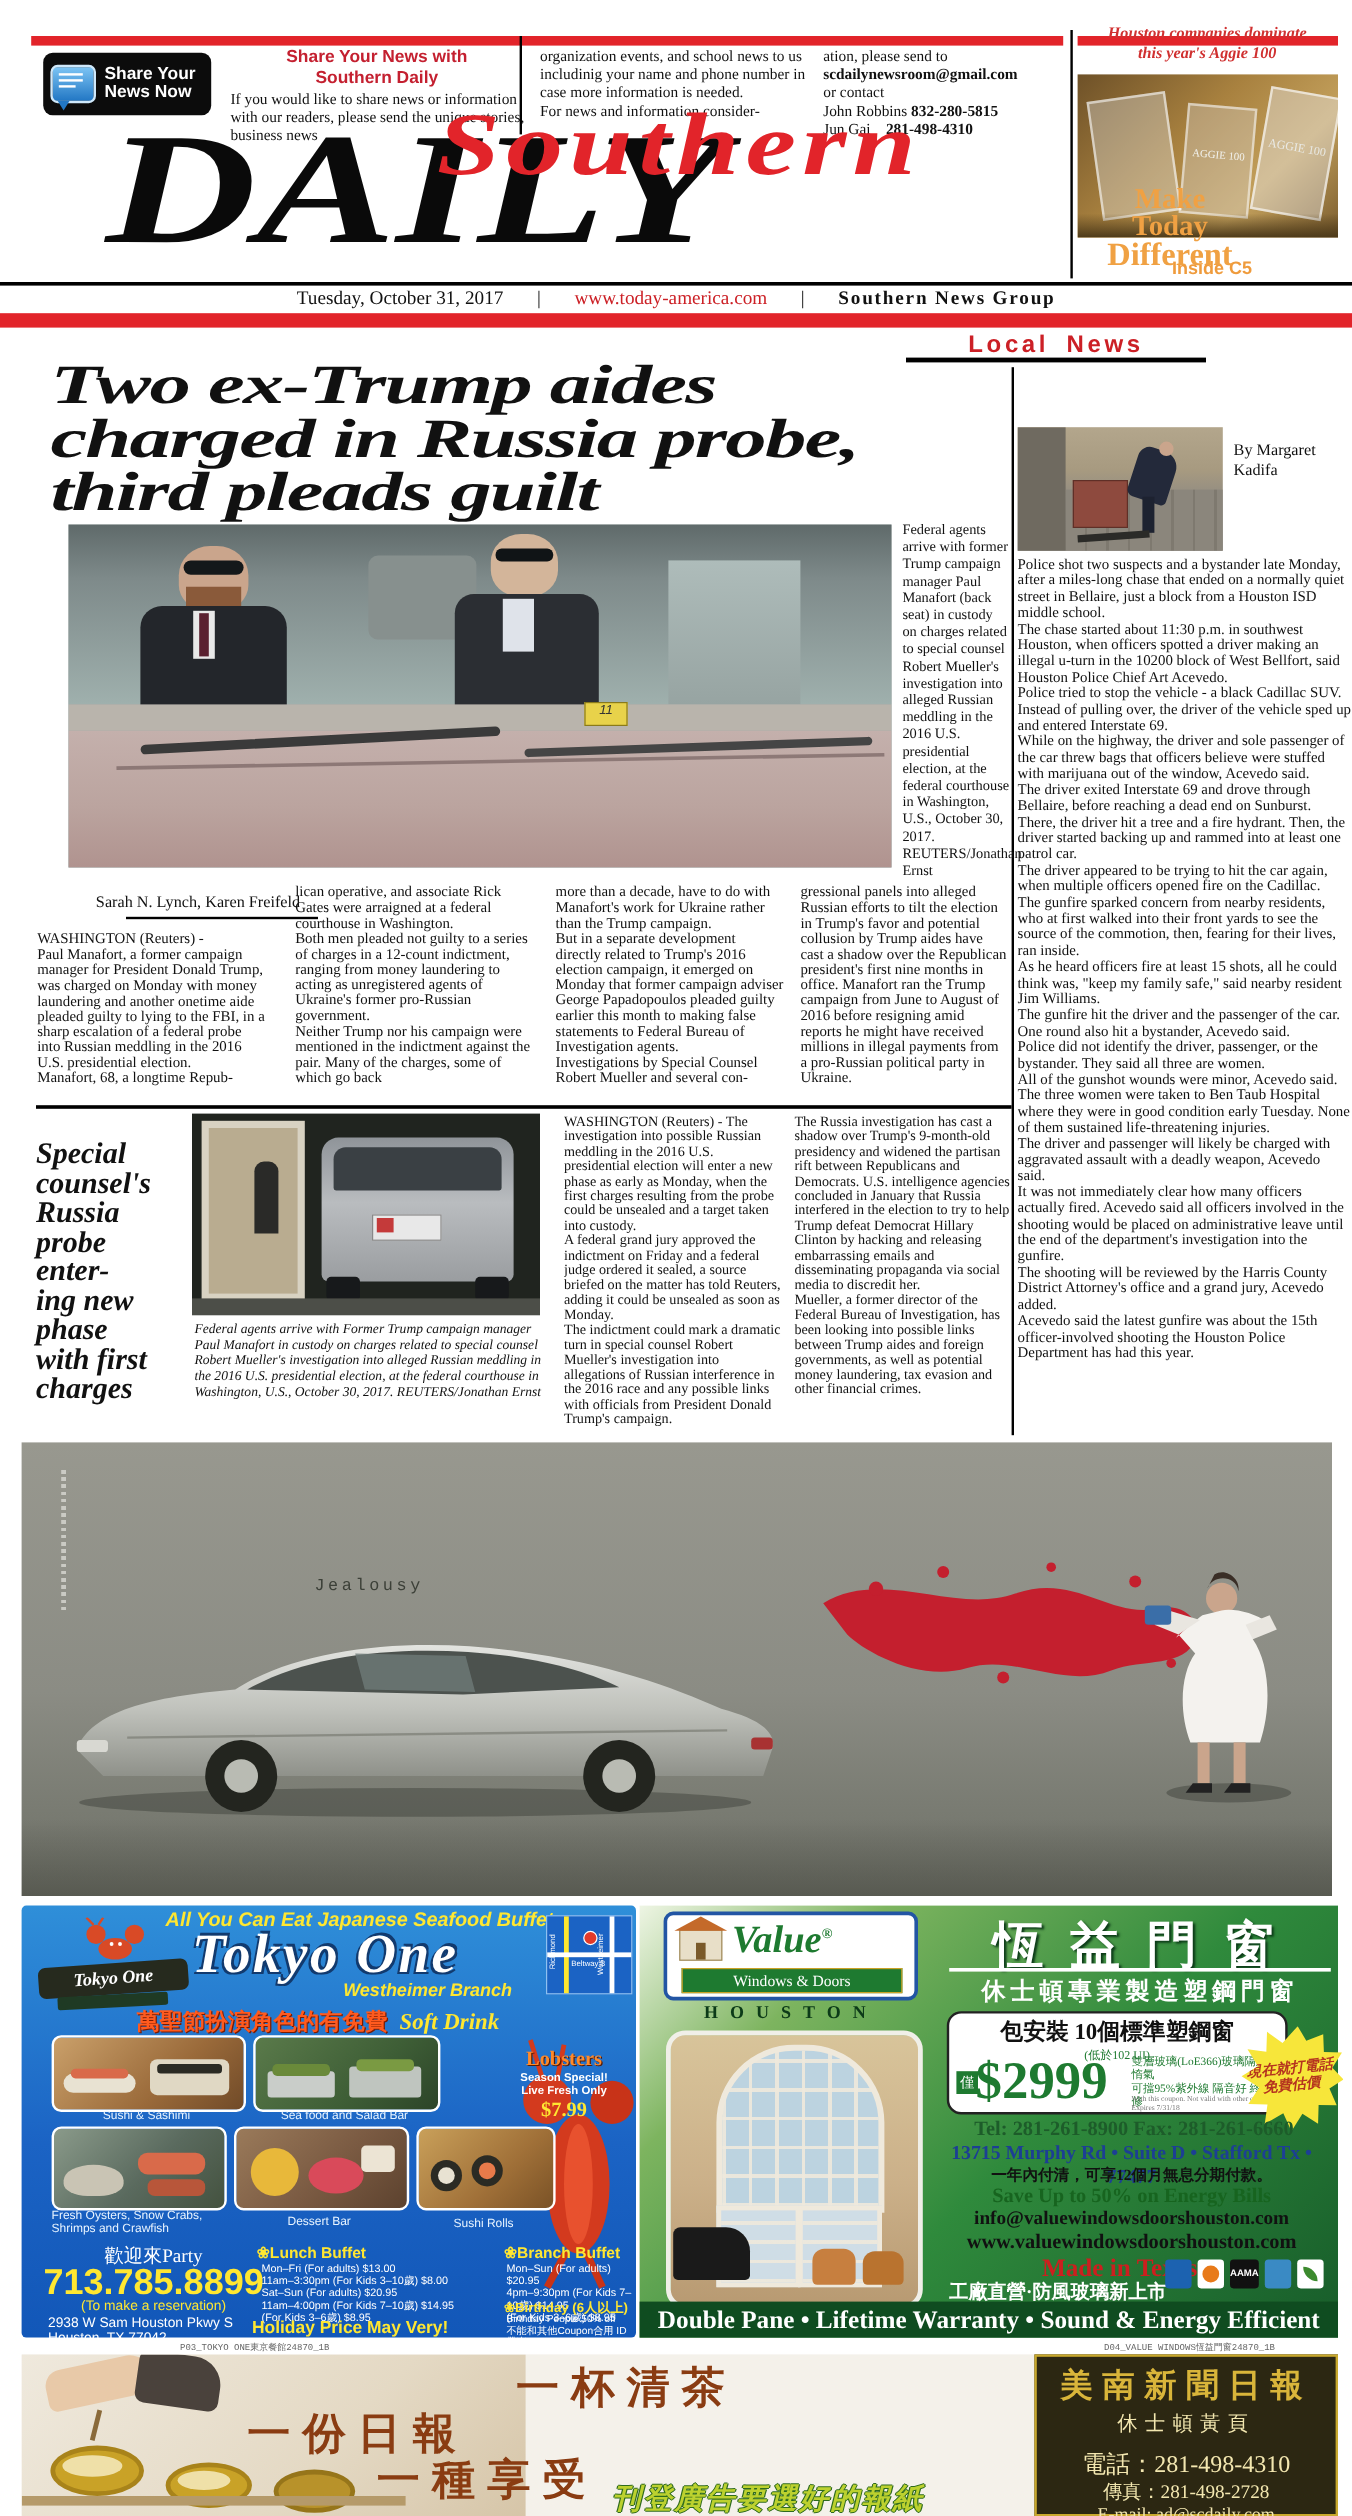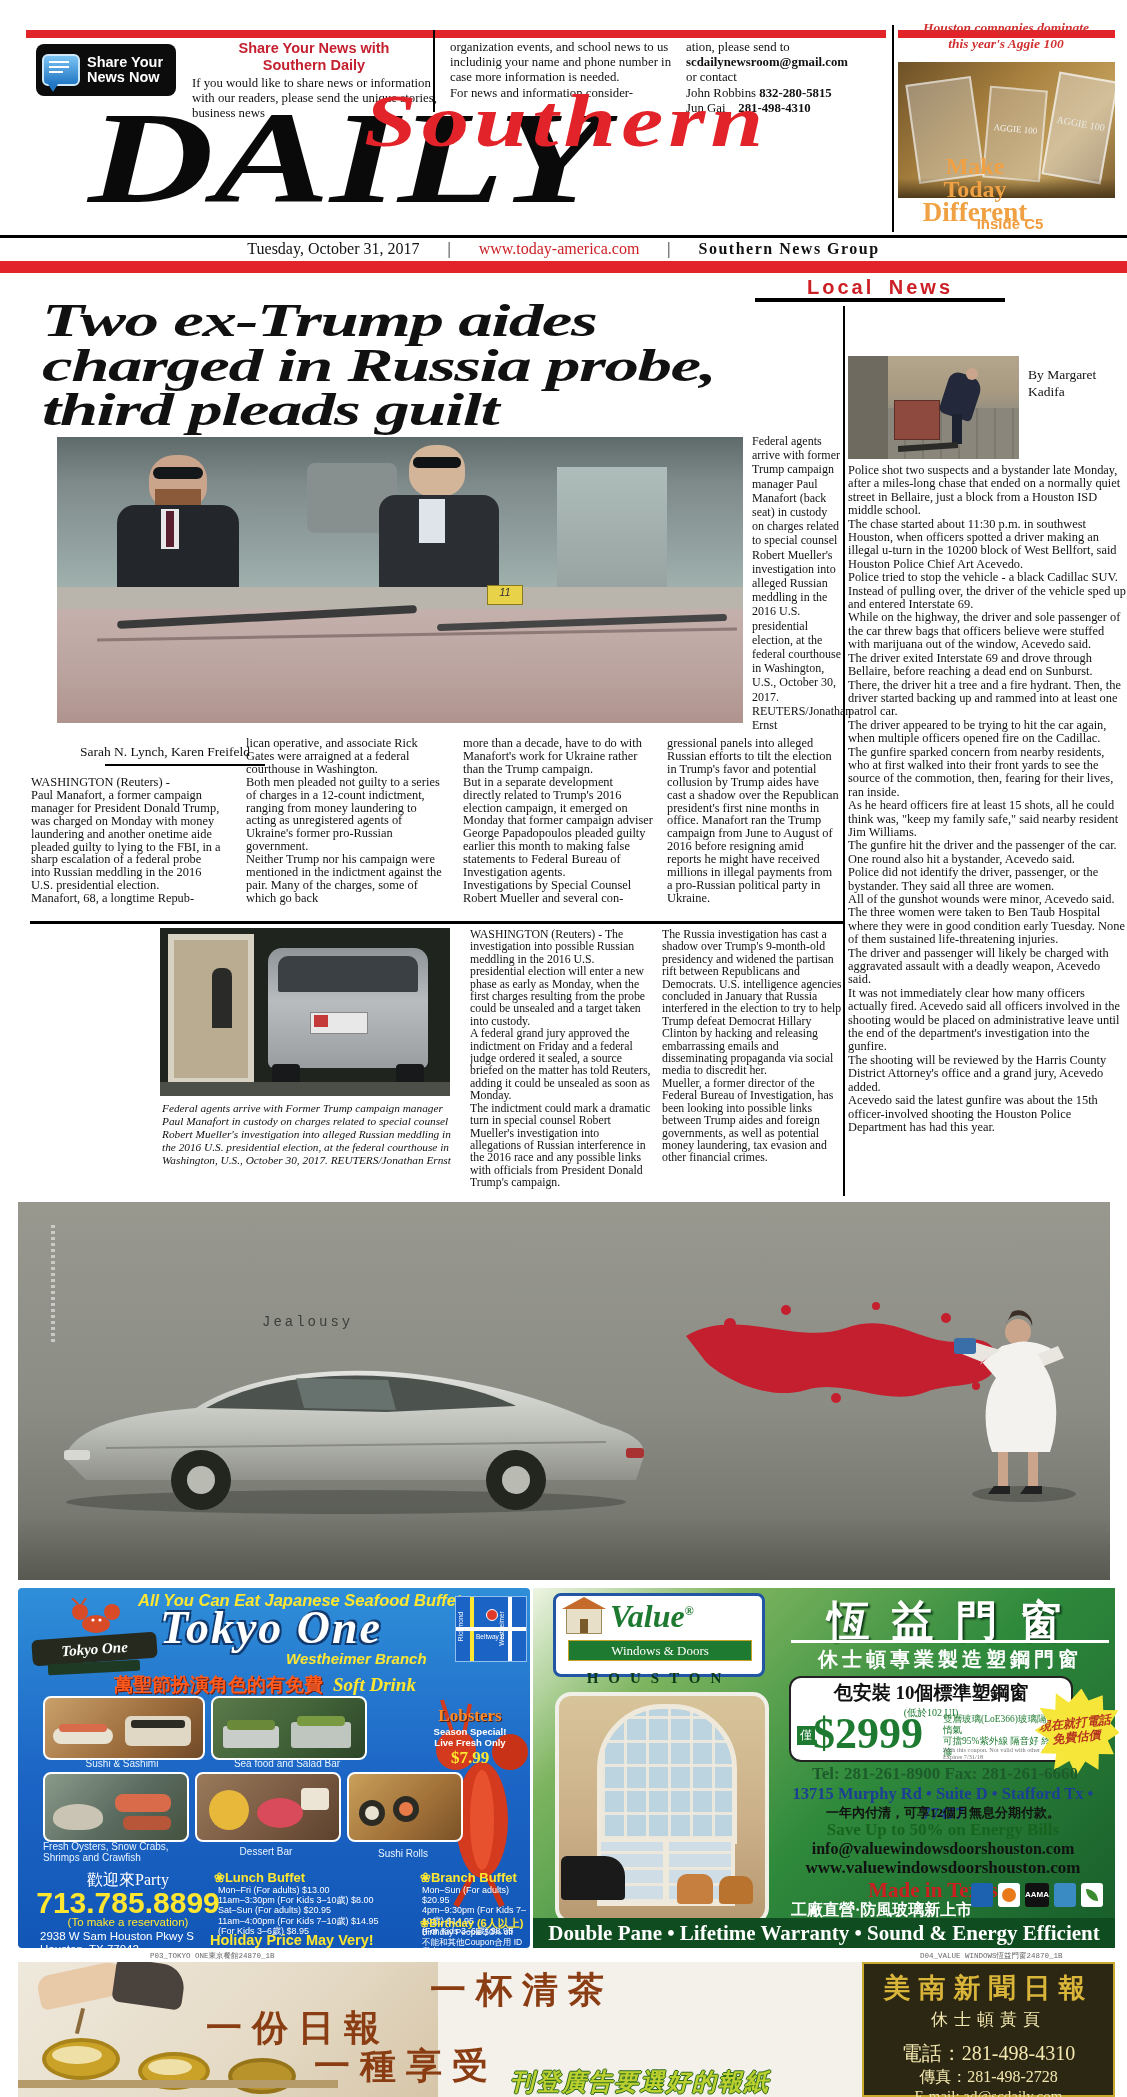--- a/index.html
+++ b/index.html
@@ -196,20 +196,29 @@
   <div class="abs pre body-col" style="left:246px;top:737px;width:198px;height:184px;overflow:hidden;">lican operative, and associate Rick Gates were arraigned at a federal courthouse in Washington.
 Both men pleaded not guilty to a series of charges in a 12-count indictment, ranging from money laundering to acting as unregistered agents of Ukraine's former pro-Russian government.
 Neither Trump nor his campaign were mentioned in the indictment against the pair. Many of the charges, some of which go back</div>
   <div class="abs pre body-col" style="left:463px;top:737px;width:190px;height:184px;overflow:hidden;">more than a decade, have to do with Manafort's work for Ukraine rather than the Trump campaign.
 But in a separate development directly related to Trump's 2016 election campaign, it emerged on Monday that former campaign adviser George Papadopoulos pleaded guilty earlier this month to making false statements to Federal Bureau of Investigation agents.
 Investigations by Special Counsel Robert Mueller and several con-</div>
   <div class="abs pre body-col" style="left:667px;top:737px;width:172px;height:184px;overflow:hidden;">gressional panels into alleged Russian efforts to tilt the election in Trump's favor and potential collusion by Trump aides have cast a shadow over the Republican president's first nine months in office. Manafort ran the Trump campaign from June to August of 2016 before resigning amid reports he might have received millions in illegal payments from a pro-Russian political party in Ukraine.</div>
 
   <div class="abs blk" style="left:30px;top:921px;width:813px;height:3px;"></div>
 
+  <div class="abs pre ital" style="left:30px;top:950px;width:140px;font-size:25px;line-height:24.5px;font-weight:600;">Special
+counsel's
+Russia
+probe
+enter-
+ing new
+phase
+with first
+charges</div>
 
   <div class="abs photo" style="left:160px;top:928px;width:290px;height:168px;background:#20241f;">
     <div style="position:absolute;left:8px;top:6px;width:86px;height:150px;background:#d8d2c2;"></div>
     <div style="position:absolute;left:14px;top:12px;width:74px;height:138px;background:#b9ac90;"></div>
     <div style="position:absolute;left:52px;top:40px;width:20px;height:60px;background:#2a2a28;border-radius:8px 8px 0 0;"></div>
     <div style="position:absolute;left:108px;top:20px;width:160px;height:120px;background:linear-gradient(180deg,#8f9499 0%,#b9bcbf 45%,#9a9da0 100%);border-radius:14px 14px 6px 6px;"></div>
     <div style="position:absolute;left:118px;top:28px;width:140px;height:36px;background:#3a4044;border-radius:10px 10px 2px 2px;"></div>
     <div style="position:absolute;left:150px;top:84px;width:56px;height:20px;background:#e8e8e8;border:1px solid #888;"></div>
     <div style="position:absolute;left:154px;top:87px;width:14px;height:12px;background:#c43a3a;"></div>
     <div style="position:absolute;left:112px;top:136px;width:28px;height:20px;background:#17191b;border-radius:4px;"></div>
@@ -373,21 +382,21 @@
     <div class="abs yellow bold sans" style="left:402px;top:282px;font-size:13px;">❀Branch Buffet</div>
     <div class="abs white sans pre" style="left:404px;top:297px;width:108px;font-size:9px;line-height:10.2px;">Mon–Sun  (For adults) $20.95
 4pm–9:30pm  (For Kids 7–10歲) $14.95
 (For Kids 3–6歲) $8.95</div>
     <div class="abs yellow bold sans" style="left:402px;top:328px;font-size:11px;">❀Birthday (6人以上)</div>
     <div class="abs white sans pre" style="left:404px;top:340px;width:108px;font-size:8.5px;line-height:9.5px;">Birthday People 50% off
 不能和其他Coupon合用 ID帶來</div>
   </div>
 
   <div class="abs value" style="left:533px;top:1588px;width:582px;height:360px;">
-    <div class="abs" style="left:20px;top:5px;width:212px;height:84px;background:#fff;border:3px solid #2255a4;border-radius:8px;box-sizing:border-box;">
+    <div class="abs" style="left:20px;top:5px;width:212px;height:74px;background:#fff;border:3px solid #2255a4;border-radius:8px;box-sizing:border-box;">
       <span style="position:absolute;left:10px;top:12px;width:34px;height:24px;background:#e8dfc8;border:1px solid #a08a5a;display:block;">
         <span style="position:absolute;left:-5px;top:-12px;width:0;height:0;border-left:22px solid transparent;border-right:22px solid transparent;border-bottom:12px solid #c46a2a;"></span>
         <span style="position:absolute;left:13px;top:10px;width:8px;height:14px;background:#7a5a2a;display:block;"></span>
       </span>
       <span class="ital bold" style="position:absolute;left:54px;top:2px;font-size:32px;color:#1e7a30;">
         <span>Value</span><sup style="font-size:12px;">®</sup>
       </span>
       <span class="ctr" style="position:absolute;left:12px;top:44px;width:182px;background:#1e7a30;border:1px solid #c9a227;color:#fff;font-size:13px;line-height:19px;display:block;">Windows &amp; Doors</span>
     </div>
     <div class="abs ctr bold" style="left:20px;top:82px;width:212px;color:#0c3a18;font-size:15px;letter-spacing:10px;">HOUSTON</div>

